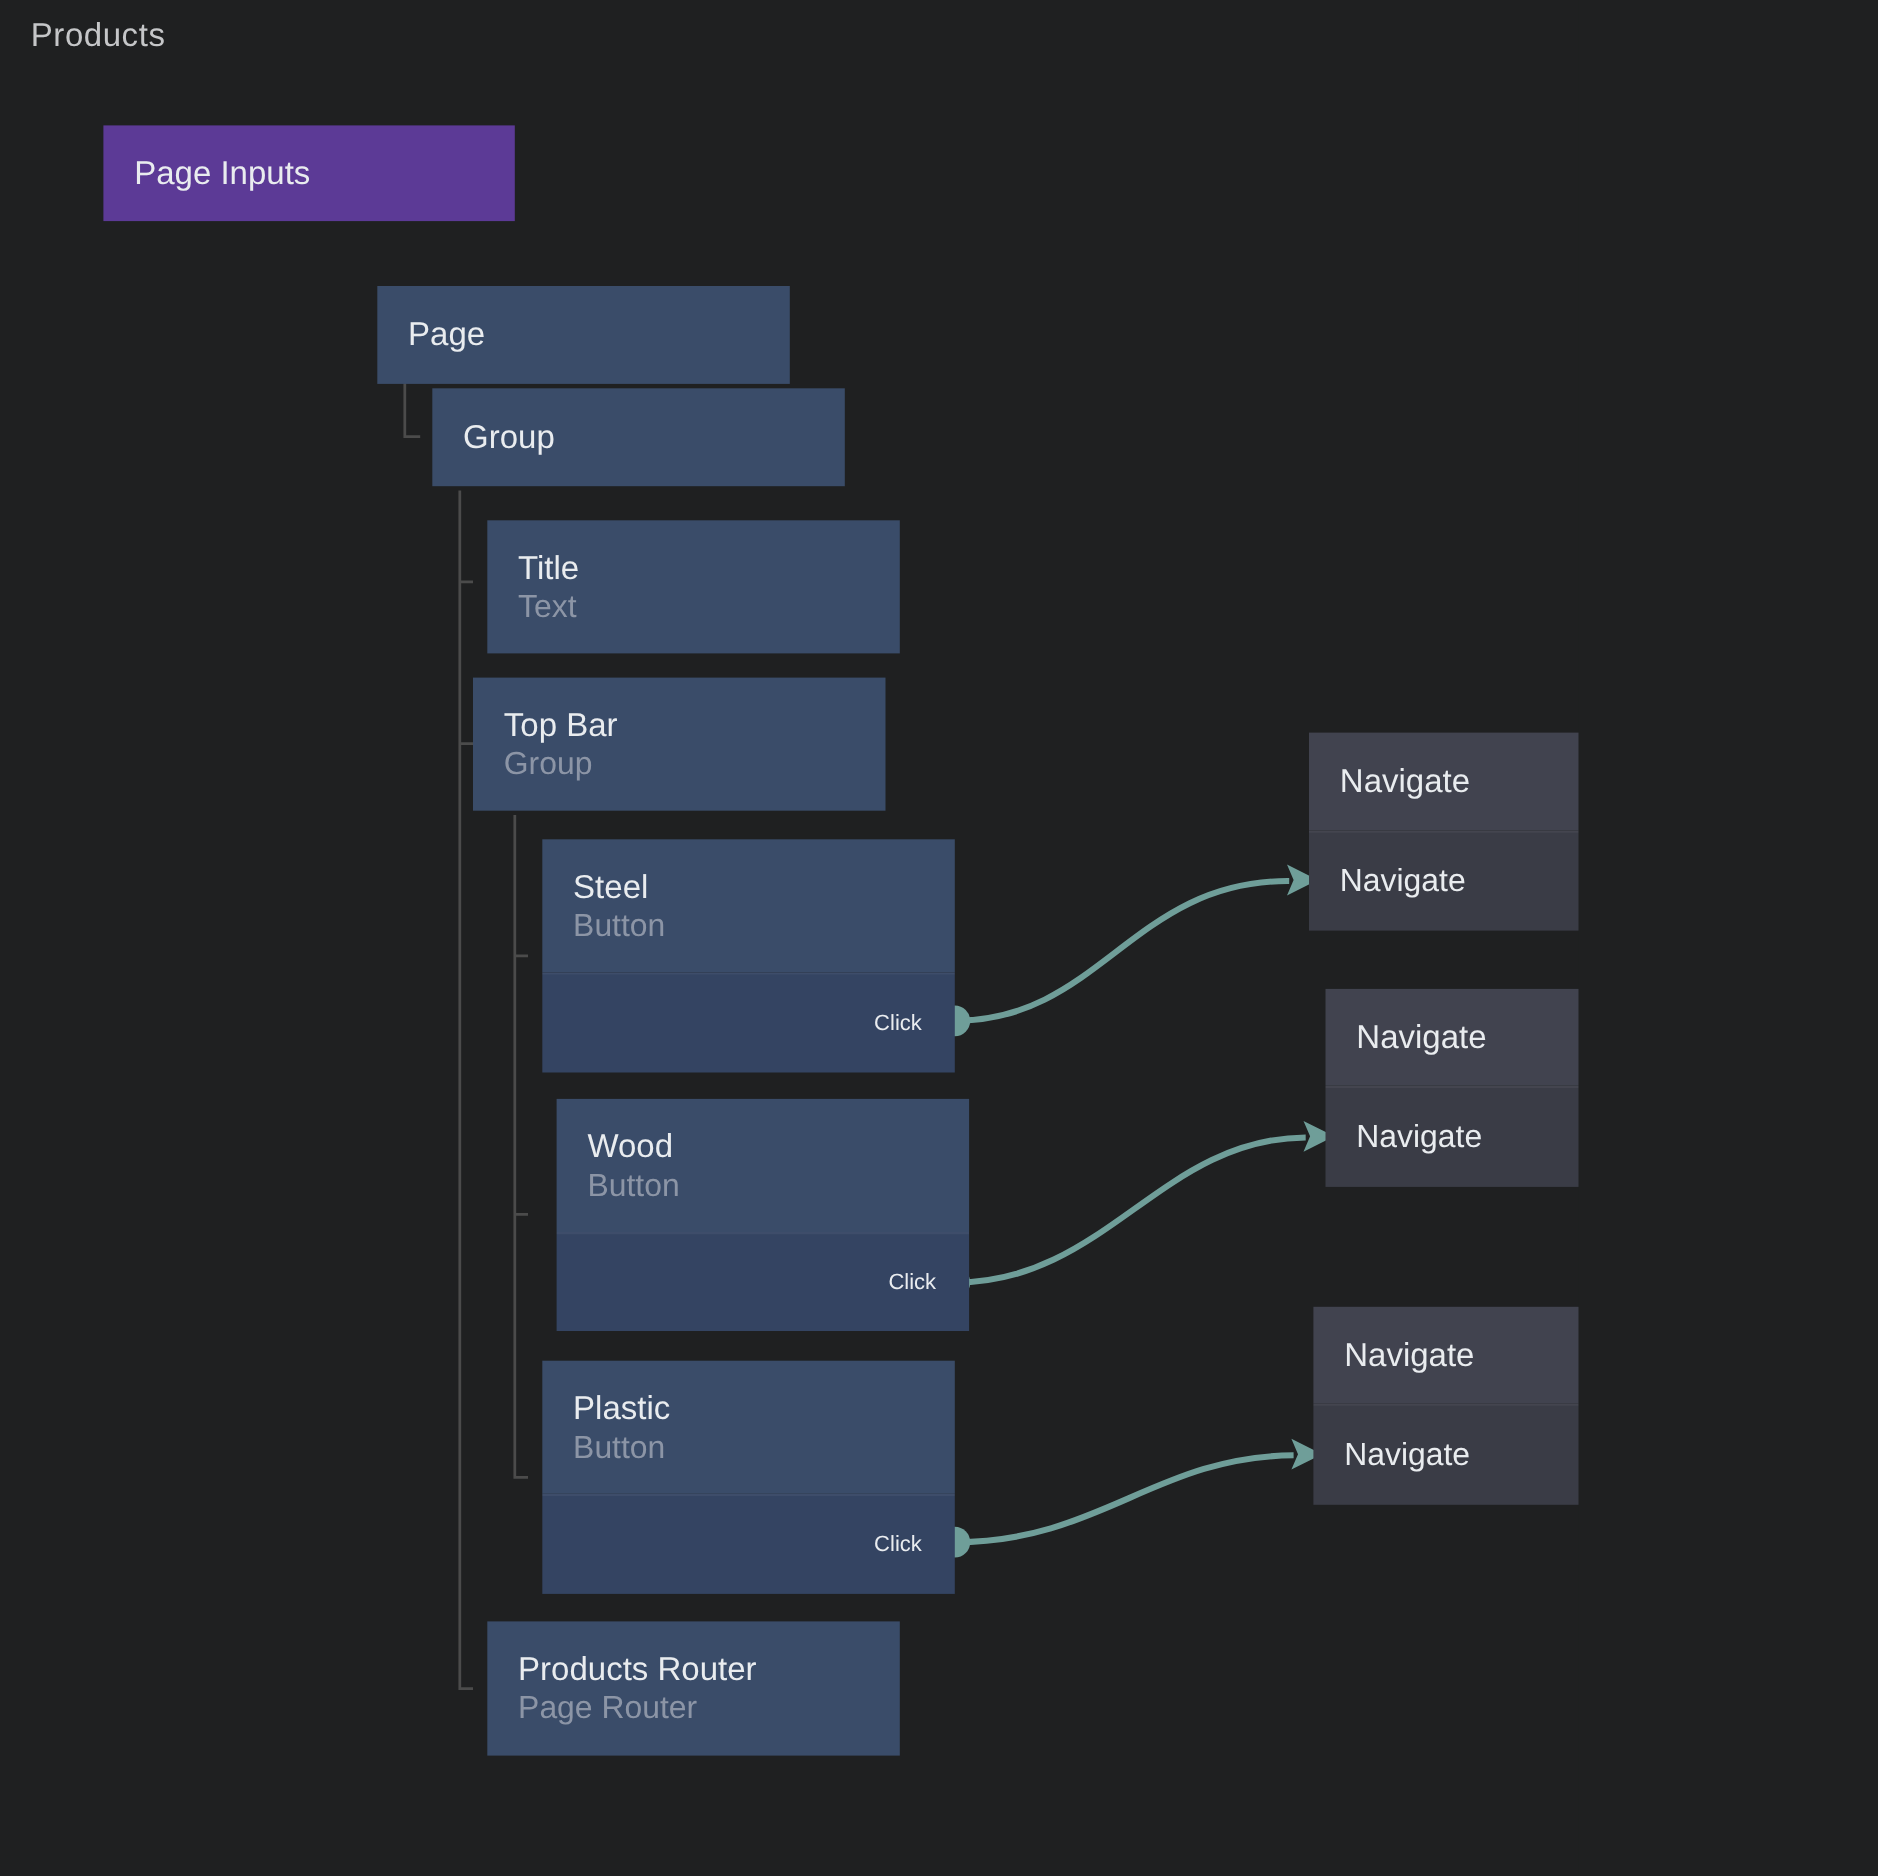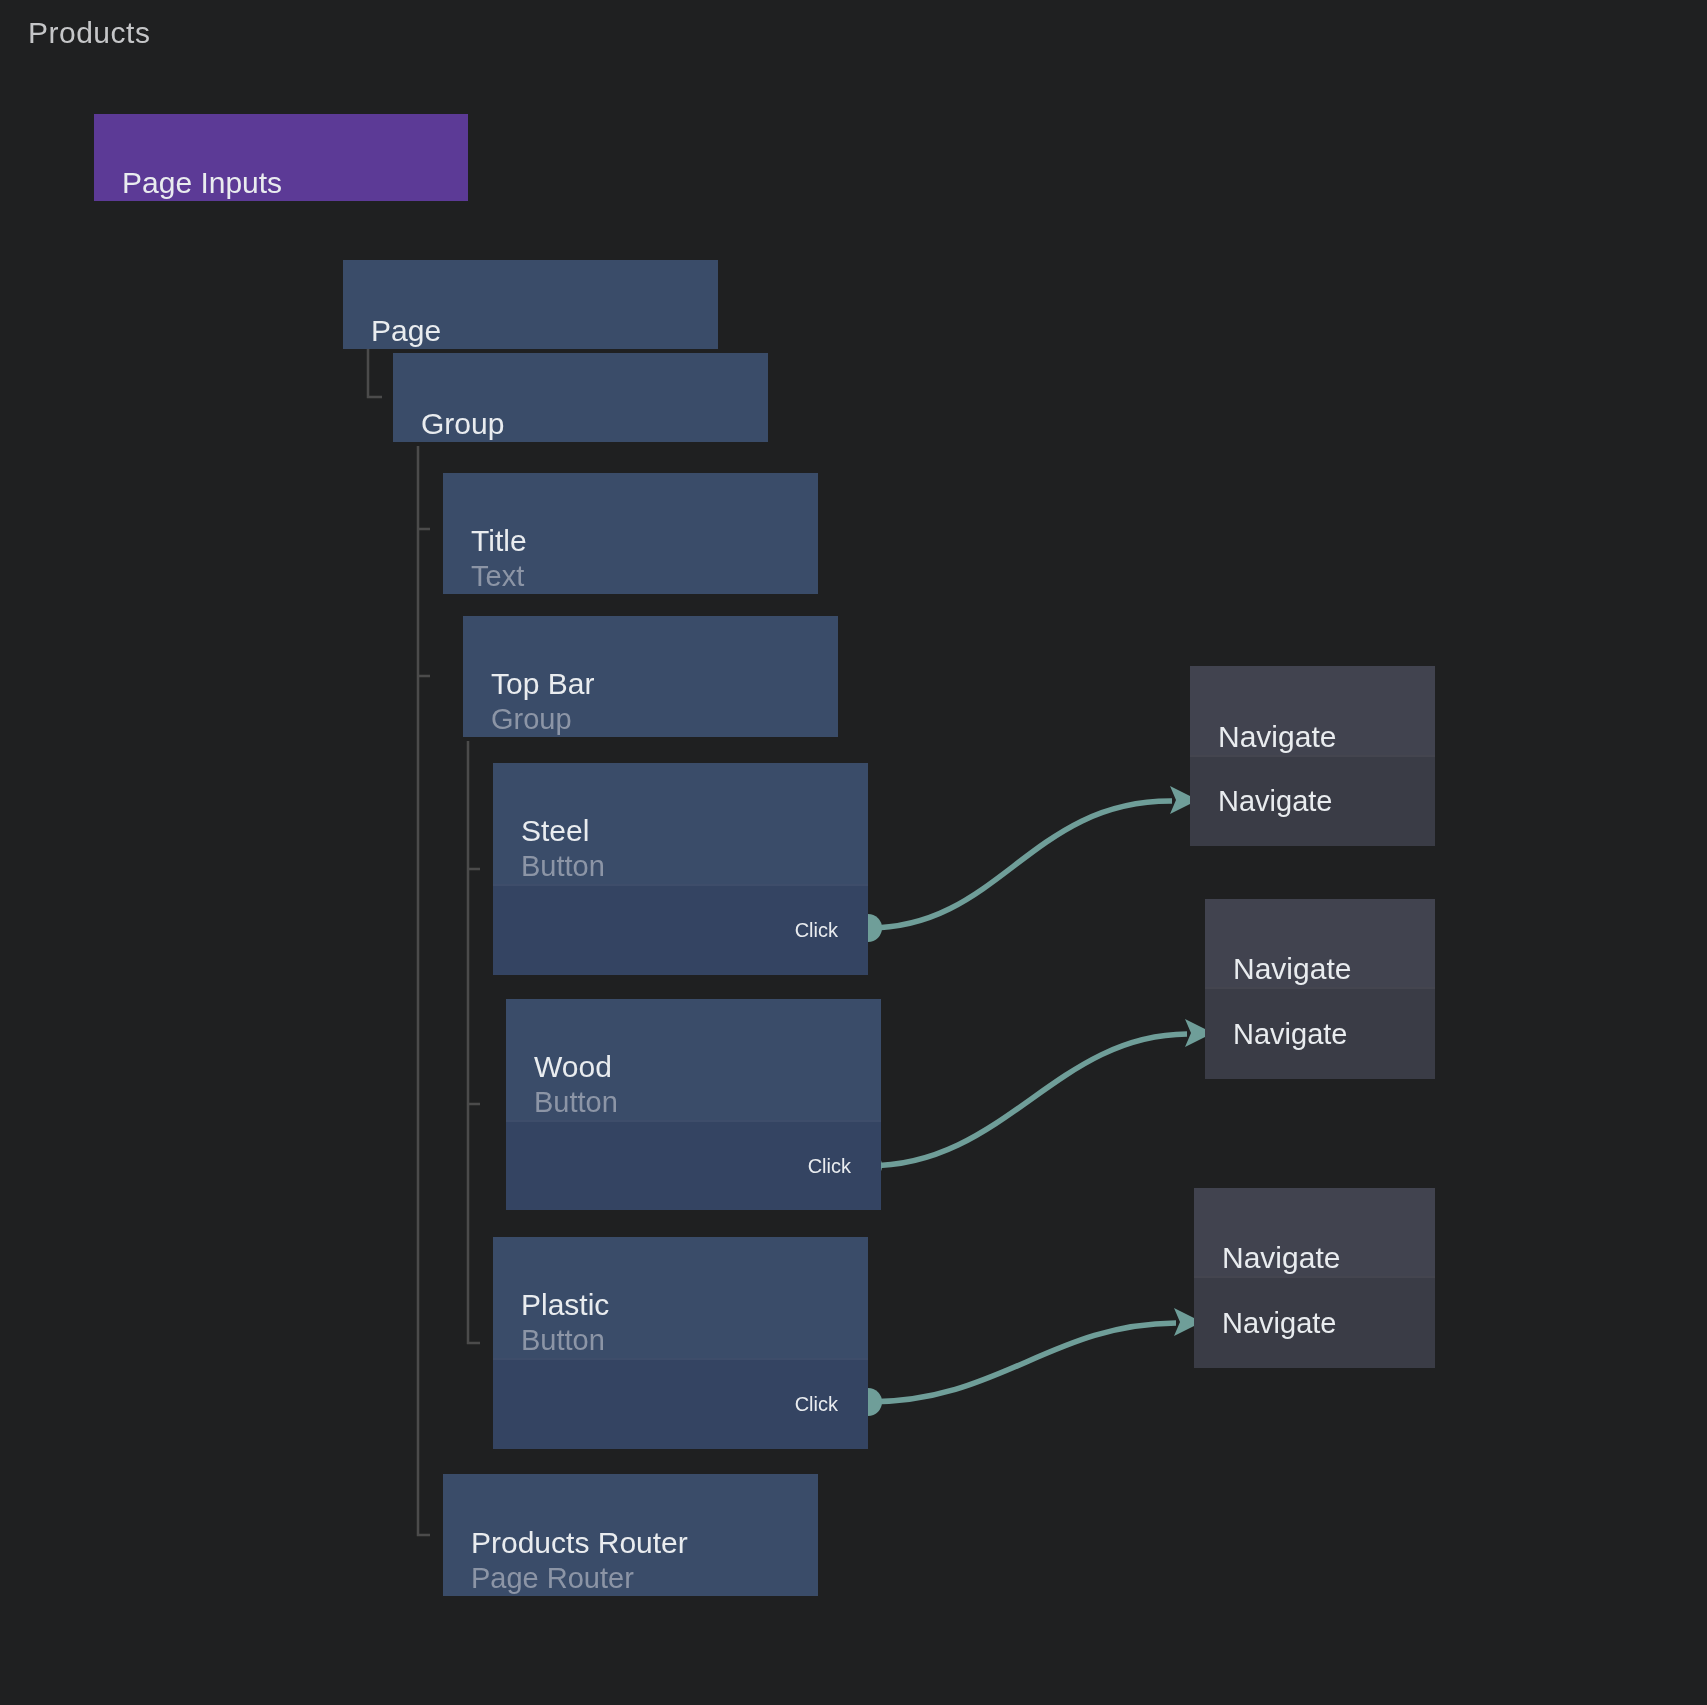--- a/index.html
+++ b/index.html
@@ -27,21 +27,21 @@
   .heading{
     position:absolute;left:28px;top:16px;
     font-size:30px;color:var(--heading-text);
     letter-spacing:0.5px;
   }
   .node{
     position:absolute;width:375px;
     color:var(--title-text);
   }
   .node .hdr{
-    display:flex;flex-direction:column;justify-content:flex-end;
+    display:flex;flex-direction:column;justify-content:center;
     padding-left:28px;width:100%;
     background:var(--element-node-header);
   }
   .node.purple .hdr{background:var(--component-node);}
   .node.action .hdr{background:var(--action-node-header);}
   .hdr-1{height:89px;}
   .node.purple .hdr-1{height:87px;}
   .hdr-2{height:121px;}
   .node.action .hdr-1{height:89px;}
   .ntitle{font-size:30px;line-height:37px;color:var(--title-text);}
@@ -124,21 +124,21 @@
     </div>
   </div>
 
   <div class="node" style="left:443px;top:473px;">
     <div class="hdr hdr-2">
       <div class="ntitle">Title</div>
       <div class="nsub">Text</div>
     </div>
   </div>
 
-  <div class="node" style="left:463px;top:616px;">
+  <div class="node" style="left:430px;top:616px;">
     <div class="hdr hdr-2">
       <div class="ntitle">Top Bar</div>
       <div class="nsub">Group</div>
     </div>
   </div>
 
   <div class="node" style="left:493px;top:763px;">
     <div class="hdr hdr-2">
       <div class="ntitle">Steel</div>
       <div class="nsub">Button</div>

